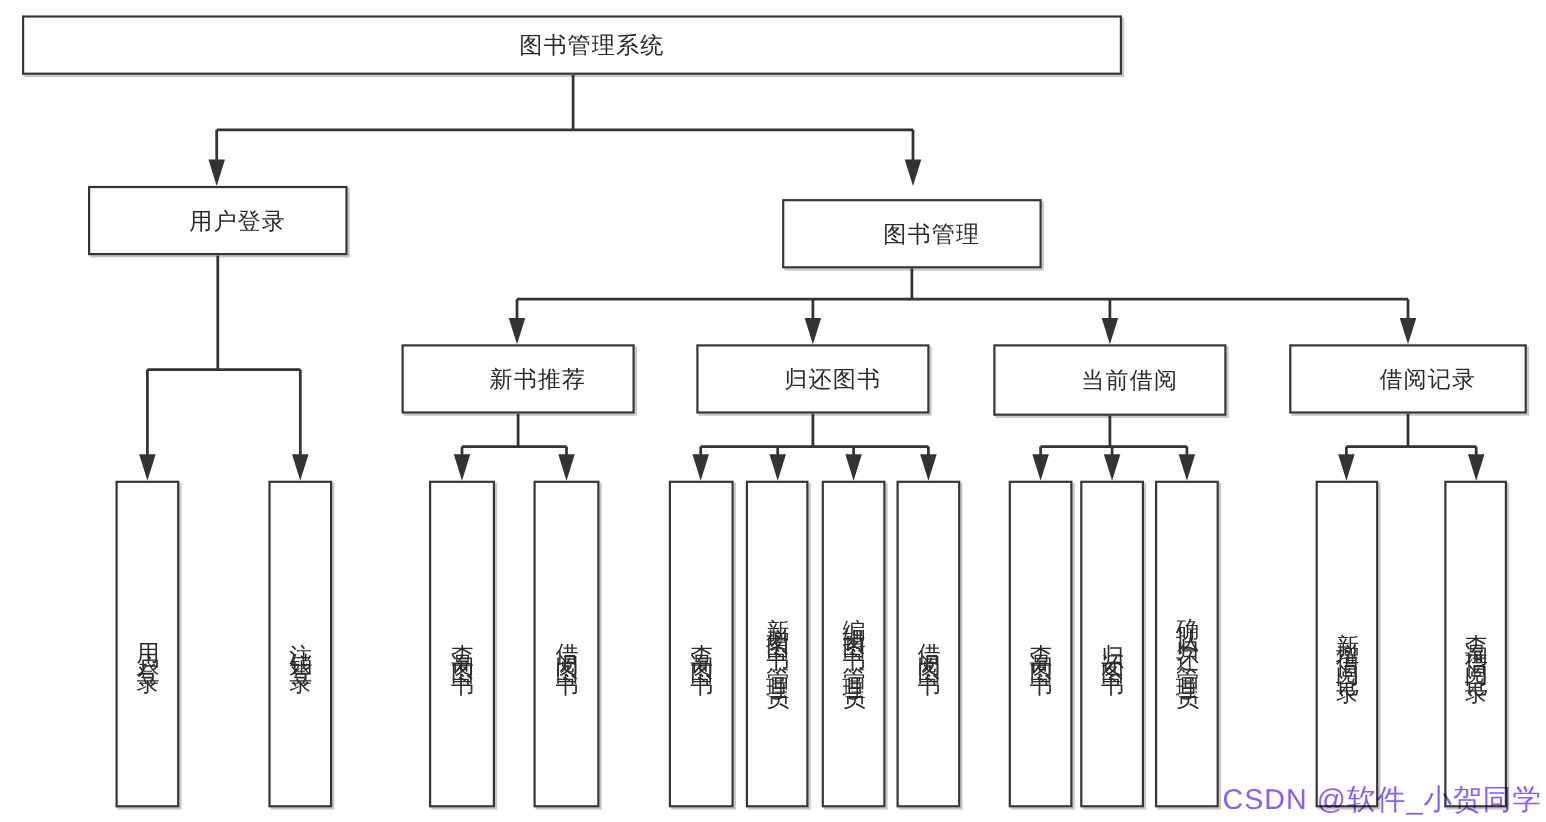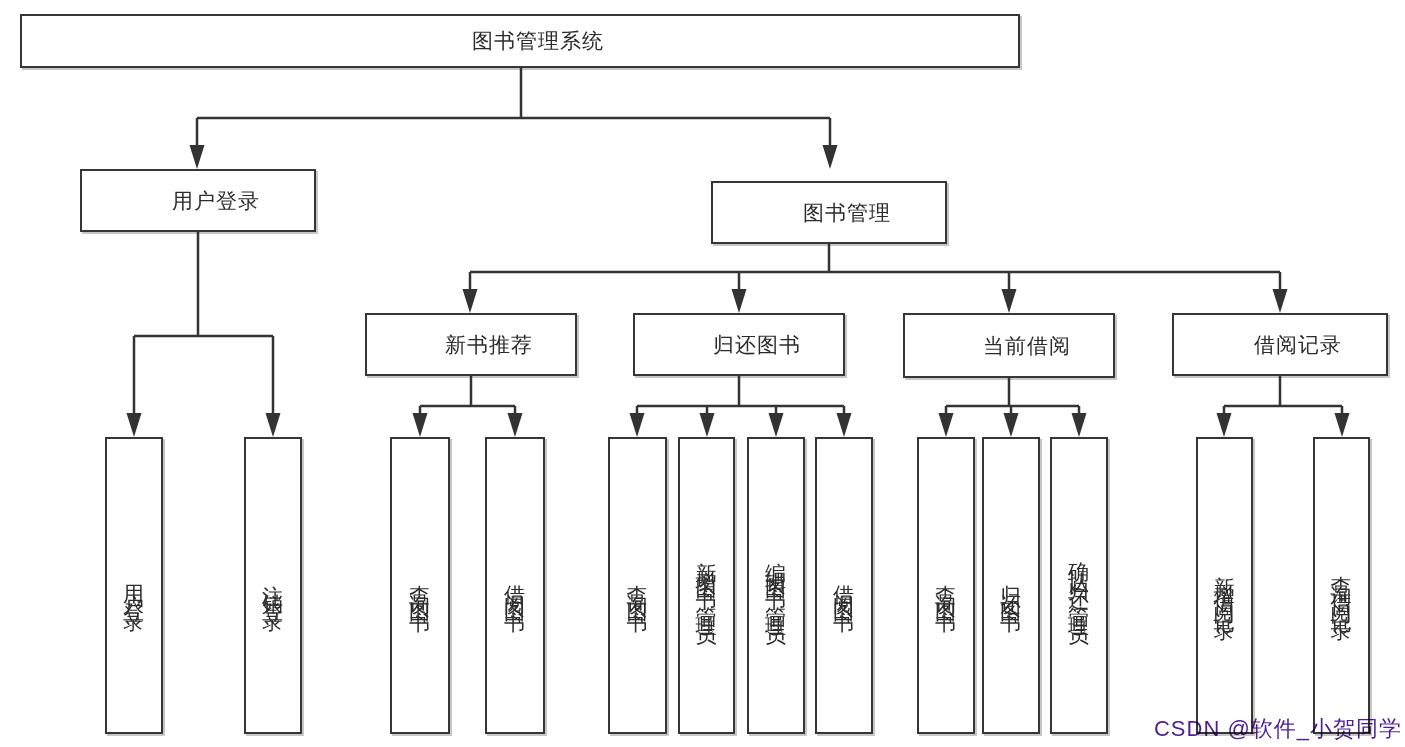--- a/index.html
+++ b/index.html
@@ -26,22 +26,22 @@
   .h { letter-spacing:1px;padding-left:36px; }
   .v {
     writing-mode:vertical-rl;
     text-orientation:mixed;
     letter-spacing:9px;
     line-height:1;
   }
   .watermark {
     position:absolute;
     right:3px; bottom:3px;
-    font-size:22px;
-    color:#4c1d95;
+    font-size:26px;
+    color:#8b5cf6;
     letter-spacing:1px;
     mix-blend-mode:multiply;
     white-space:nowrap;
   }
 </style>
 </head>
 <body>
 
 <div class="canvas">
 

